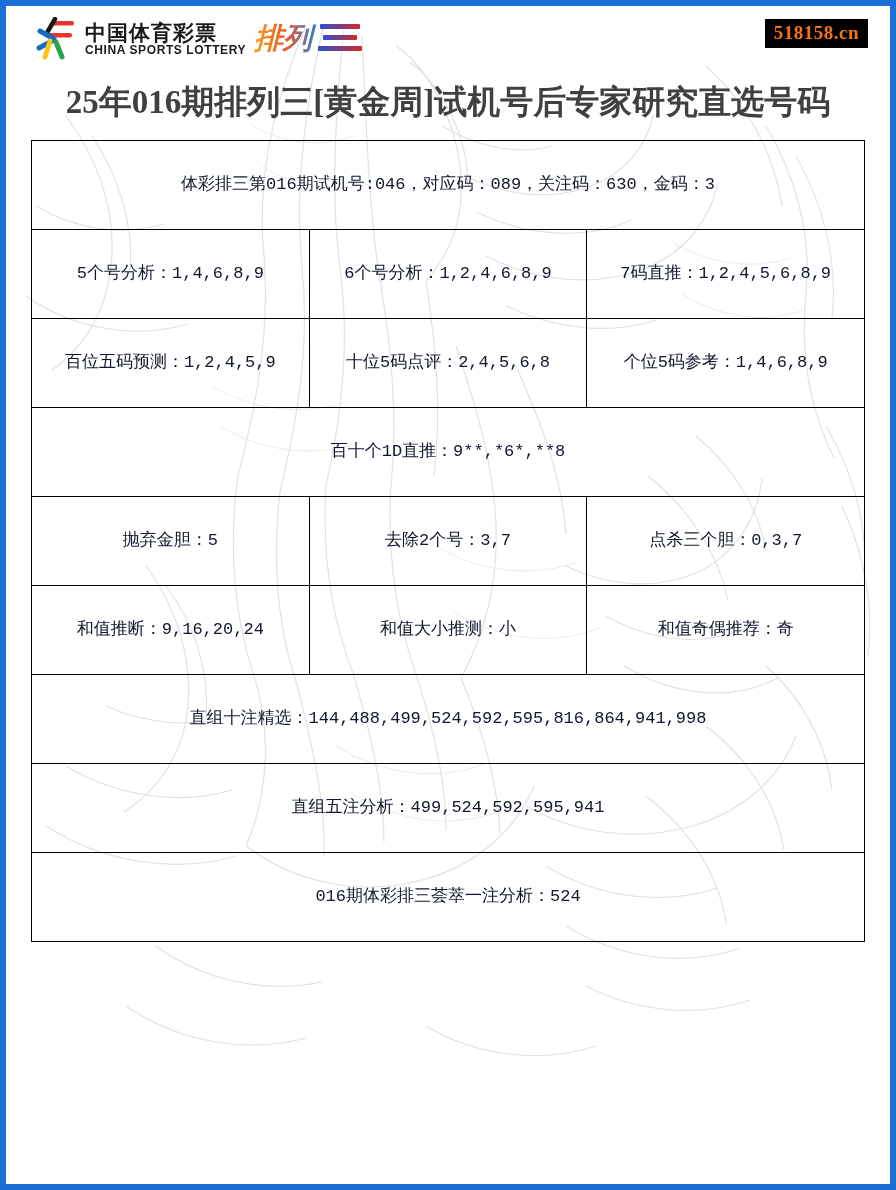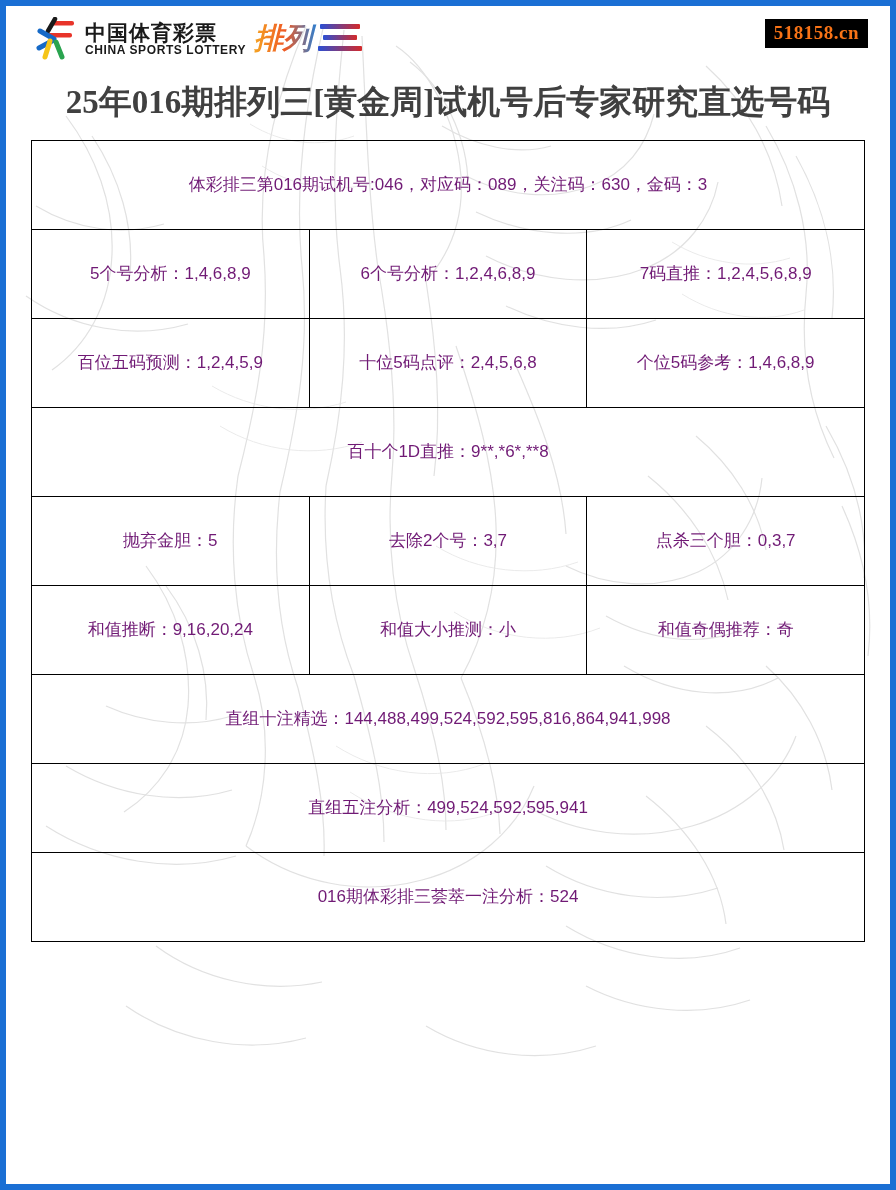--- a/index.html
+++ b/index.html
@@ -111,23 +111,23 @@
   table.pred {
     width: 834px;
     border-collapse: collapse;
     table-layout: fixed;
     background: transparent;
   }
   table.pred td {
     border: 1px solid #000000;
     text-align: center;
     vertical-align: middle;
-    font-family: Liberation Sans, sans-serif;
+    font-family: Liberation Mono, monospace;
     font-size: 17px;
-    color: #701a75;
+    color: #0f172a;
     height: 84px;
     padding: 2px 4px;
     background: transparent;
     line-height: 24px;
   }
   td.c1 { width: 278px; }
   td.c2 { width: 278px; }
   td.c3 { width: 278px; }
   td.h1 { width: 417px; }
   td.h2 { width: 417px; }

